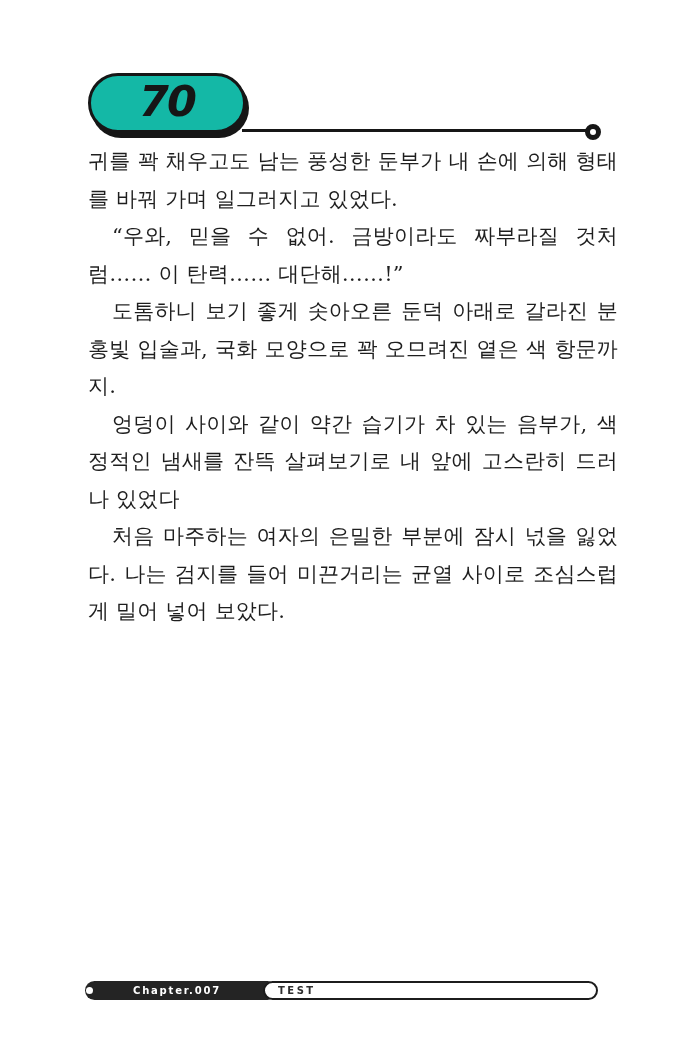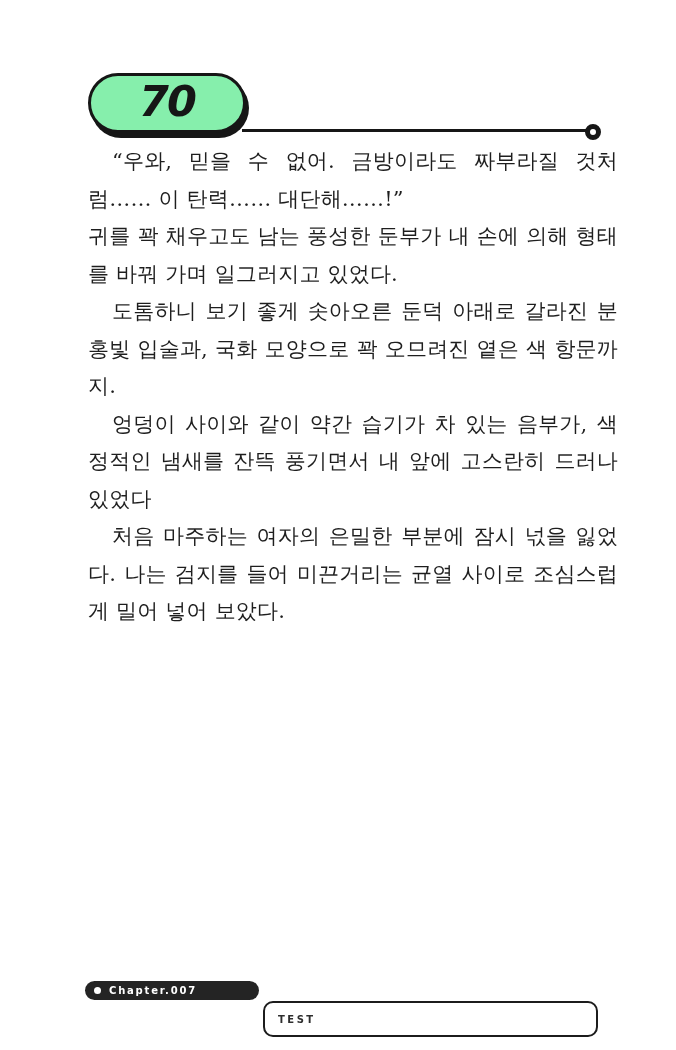--- a/index.html
+++ b/index.html
@@ -10,21 +10,21 @@
     background: #ffffff;
     overflow: hidden;
     font-family: "DejaVu Serif", "Liberation Serif", serif;
   }
 
   
   .page-number-pill {
     position: absolute;
     left: 88px; top: 73px;
     width: 158px; height: 60px;
-    background: #86efac;
+    background: #14b8a6;
     border: 3px solid #161616;
     border-radius: 34px;
     box-shadow: 3px 5px 0 #161616;
     display: flex; align-items: center; justify-content: center;
     box-sizing: border-box;
     z-index: 2;
   }
   .page-number-pill .num {
     font-family: "DejaVu Sans", "Liberation Sans", sans-serif;
     font-weight: bold;
@@ -63,54 +63,54 @@
     text-align: justify;
     letter-spacing: 0.2px;
   }
   .text-block p.para { margin: 0; }
   .text-block p.para.indent { text-indent: 24px; }
 
   
   .chapter-pill {
     position: absolute;
     left: 85px; top: 981px;
-    width: 174px; height: 19px;
+    width: 192px; height: 19px;
     background: #242424;
     border-radius: 10px;
     display: flex; align-items: center;
     box-sizing: border-box;
-    padding-left: 9px;
+    padding-left: 1px;
+    gap: 32px;
   }
   .chapter-pill .dot {
     width: 7px; height: 7px;
     border-radius: 50%;
     background: #ffffff;
     flex: 0 0 auto;
   }
   .chapter-pill .chapter-label {
     font-family: "DejaVu Sans", "Liberation Sans", sans-serif;
     font-size: 10px;
     font-weight: bold;
     letter-spacing: 1.8px;
     color: #ffffff;
     margin-left: 8px;
     white-space: nowrap;
     transform: translateY(-0.5px);
   }
   .book-pill {
     position: absolute;
     left: 263px; top: 981px;
-    width: 335px; height: 36px;
+    width: 335px; height: 19px;
     background: #ffffff;
     border: 2px solid #1c1c1c;
     border-radius: 10px;
     box-sizing: border-box;
     display: flex; align-items: center;
     padding-left: 13px;
-    margin-top: 20px;
   }
   .book-pill .book-label {
     font-family: "DejaVu Sans", "Liberation Sans", sans-serif;
     font-size: 10px;
     font-weight: 600;
     letter-spacing: 2.5px;
     color: #2e2e2e;
     white-space: nowrap;
   }
 </style>
@@ -119,24 +119,24 @@
 
 <div class="page">
 
   <div class="page-number-pill">
     <span class="num">70</span>
   </div>
   <div class="header-rule"></div>
   <div class="header-ring"></div>
 
   <main class="text-block">
+      <p class="para">귀를 꽉 채우고도 남는 풍성한 둔부가 내 손에 의해 형태를 바꿔 가며 일그러지고 있었다.</p>
       <p class="para indent">“우와, 믿을 수 없어. 금방이라도 짜부라질 것처럼…… 이 탄력…… 대단해……!”</p>
-      <p class="para">귀를 꽉 채우고도 남는 풍성한 둔부가 내 손에 의해 형태를 바꿔 가며 일그러지고 있었다.</p>
       <p class="para indent">도톰하니 보기 좋게 솟아오른 둔덕 아래로 갈라진 분홍빛 입술과, 국화 모양으로 꽉 오므려진 옅은 색 항문까지.</p>
-      <p class="para indent">엉덩이 사이와 같이 약간 습기가 차 있는 음부가, 색정적인 냄새를 잔뜩 풍기면서 내 앞에 고스란히 드러나 있었다</p>
+      <p class="para indent">엉덩이 사이와 같이 약간 습기가 차 있는 음부가, 색정적인 냄새를 잔뜩 살펴보기로 내 앞에 고스란히 드러나 있었다</p>
       <p class="para indent">처음 마주하는 여자의 은밀한 부분에 잠시 넋을 잃었다. 나는 검지를 들어 미끈거리는 균열 사이로 조심스럽게 밀어 넣어 보았다.</p>
     </main>
 
   <div class="chapter-pill">
     <span class="dot"></span>
     <span class="chapter-label">Chapter.007</span>
   </div>
   <div class="book-pill">
     <span class="book-label">TEST</span>
   </div>

